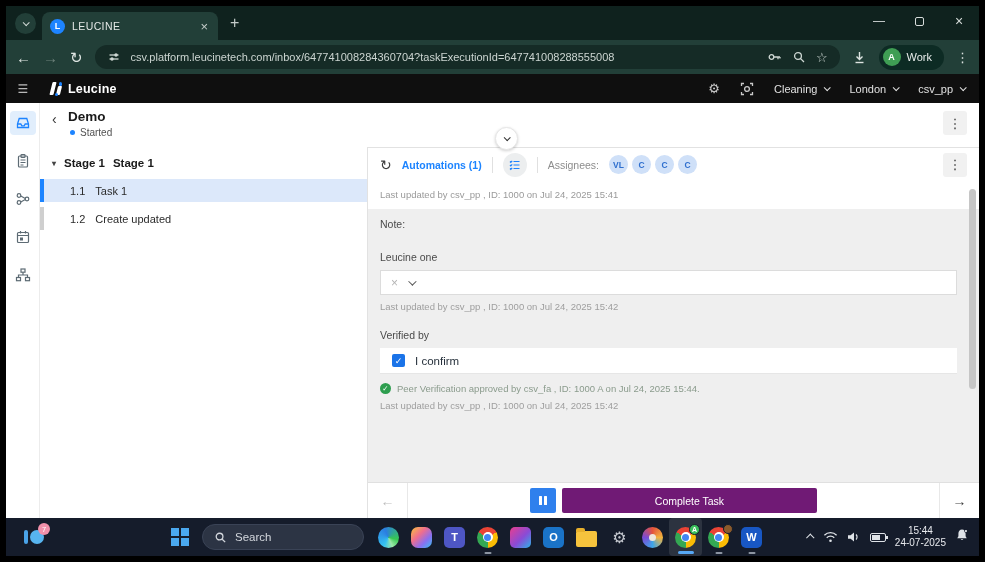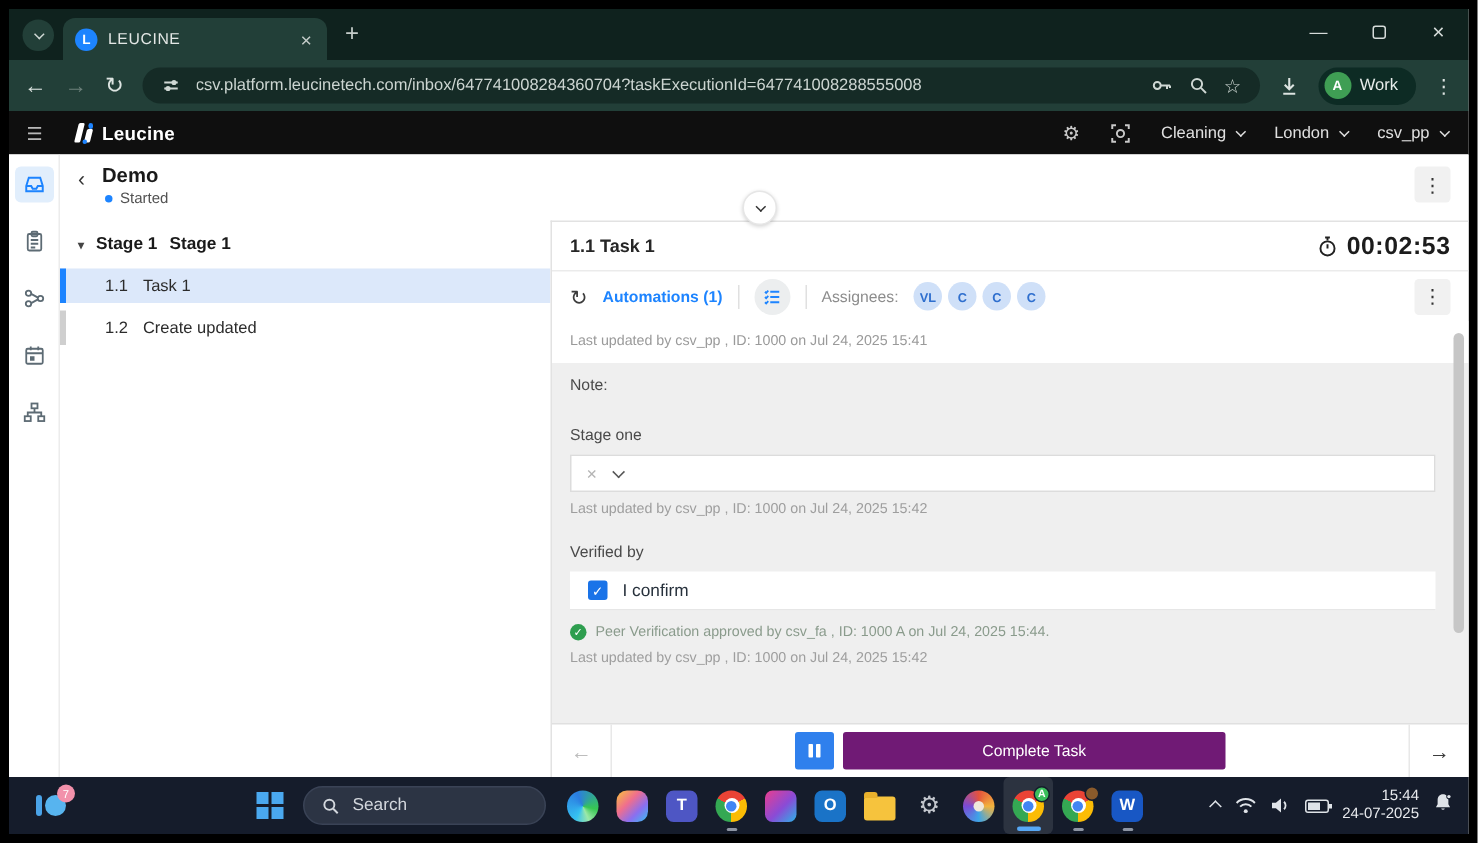--- a/index.html
+++ b/index.html
@@ -136,21 +136,21 @@
   .paint { background:conic-gradient(#e5533c,#f2b33d,#3da5e8,#7a4bd6,#e5533c); display:flex; align-items:center; justify-content:center; }
   .paint i { width:7px; height:7px; border-radius:50%; background:#efe7db; }
   .wordic { border-radius:5px; background:#1857c4; color:#fff; font-size:11px; font-weight:bold; display:flex; align-items:center; justify-content:center; }
   .badge-g { position:absolute; top:-3px; right:-4px; width:11px; height:11px; border-radius:50%; background:#3bbf5c; color:#fff; font-size:7px; font-weight:bold; display:flex; align-items:center; justify-content:center; border:1px solid #151c2b; }
   .badge-b { position:absolute; top:-3px; right:-4px; width:10px; height:10px; border-radius:50%; background:#8a5a2b; border:1px solid #151c2b; }
   .tray { position:absolute; right:10px; top:0; height:38px; display:flex; align-items:center; gap:9px; }
   .caret-up { width:6px; height:6px; border-right:1.6px solid #dfe3e8; border-bottom:1.6px solid #dfe3e8; transform:rotate(-135deg) translateY(-1px); }
   .battery { width:16px; height:9px; border:1px solid #dfe3e8; border-radius:2px; position:relative; }
   .battery::before { content:""; position:absolute; left:1px; top:1px; bottom:1px; width:8px; background:#dfe3e8; }
   .battery::after { content:""; position:absolute; right:-3px; top:2px; width:2px; height:3px; background:#dfe3e8; }
-  .clockblock { text-align:right; color:#e8eaee; font-size:10px; line-height:1.25; }
+  .clockblock { text-align:center; color:#e8eaee; font-size:10px; line-height:1.25; }
   .bellwrap { position:relative; }
 </style>
 </head>
 <body>
 
 <div class="screen">
 
   <div class="tabstrip">
     <div class="tabsearch">
         <span class="caret-d" style="color:#cfd8d4"></span>
@@ -331,34 +331,20 @@
         <span>Task 1</span>
       </div>
       <div class="taskrow">
         <span>1.2</span>
         <span>Create updated</span>
       </div>
     </div>
 
     <div class="rightpane">
 
-      <div class="task-head">
-        <span class="task-title">1.1 Task 1</span>
-        <span class="timer">
-          <svg width="14" height="15" viewBox="0 0 14 15">
-              <g stroke="#222" stroke-width="1.3" fill="none">
-                <circle cx="7" cy="8.6" r="4.7"></circle>
-                <line x1="7" y1="8.6" x2="7" y2="5.8"></line>
-                <line x1="5.4" y1="1.3" x2="8.6" y2="1.3"></line>
-                <line x1="7" y1="1.5" x2="7" y2="3.4"></line>
-              </g>
-            </svg>
-          <span>00:02:53</span>
-        </span>
-      </div>
 
       <div class="task-toolbar">
         <span class="sync-ic">↻</span>
         <span class="automations">Automations (1)</span>
         <span class="tb-div"></span>
         <span class="list-btn">
           <svg width="12" height="12" viewBox="0 0 12 12">
               <g stroke="#1d84ff" stroke-width="1.2" fill="none">
                 <path d="M4.5 2.5 h6 M4.5 6 h6 M4.5 9.5 h6"></path>
                 <path d="M1 2.5 l0.8 0.8 L3.2 1.8 M1 6 l0.8 0.8 L3.2 5.3 M1 9.5 l0.8 0.8 L3.2 8.8"></path>
@@ -374,21 +360,21 @@
           <span class="avatar">C</span>
         </span>
         <span class="tb-menu">⋮</span>
       </div>
 
       <div class="task-body">
         <div class="updated-strip">Last updated by csv_pp , ID: 1000 on Jul 24, 2025 15:41</div>
         <div class="body-inner">
           <div class="field-label">Note:</div>
 
-          <div class="field-label mt18" style="margin-top:21px">Stage one</div>
+          <div class="field-label mt18" style="margin-top:21px">Leucine one</div>
           <div class="selectbox">
             <span class="sel-clear">×</span>
             <span class="sel-caret"></span>
           </div>
           <div class="updated-sm">Last updated by csv_pp , ID: 1000 on Jul 24, 2025 15:42</div>
 
           <div class="field-label mt18">Verified by</div>
           <div class="checkrow">
             <span class="checkbox">✓</span>
             <span class="checklabel">I confirm</span>

